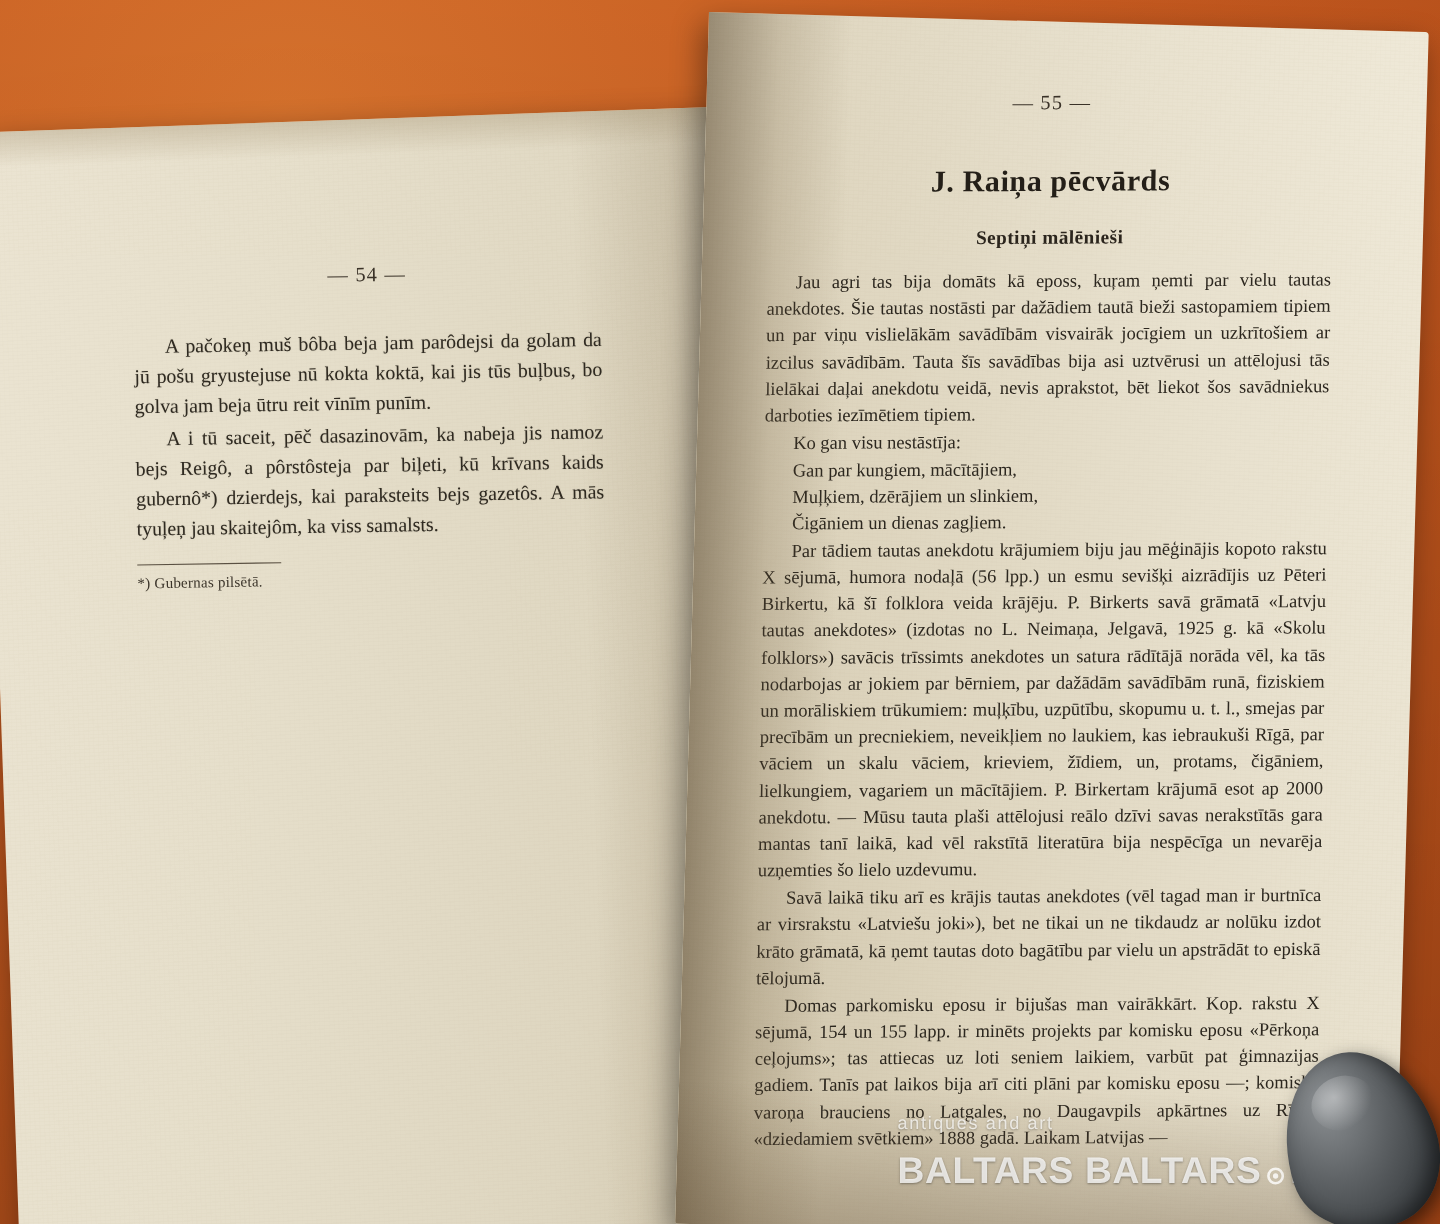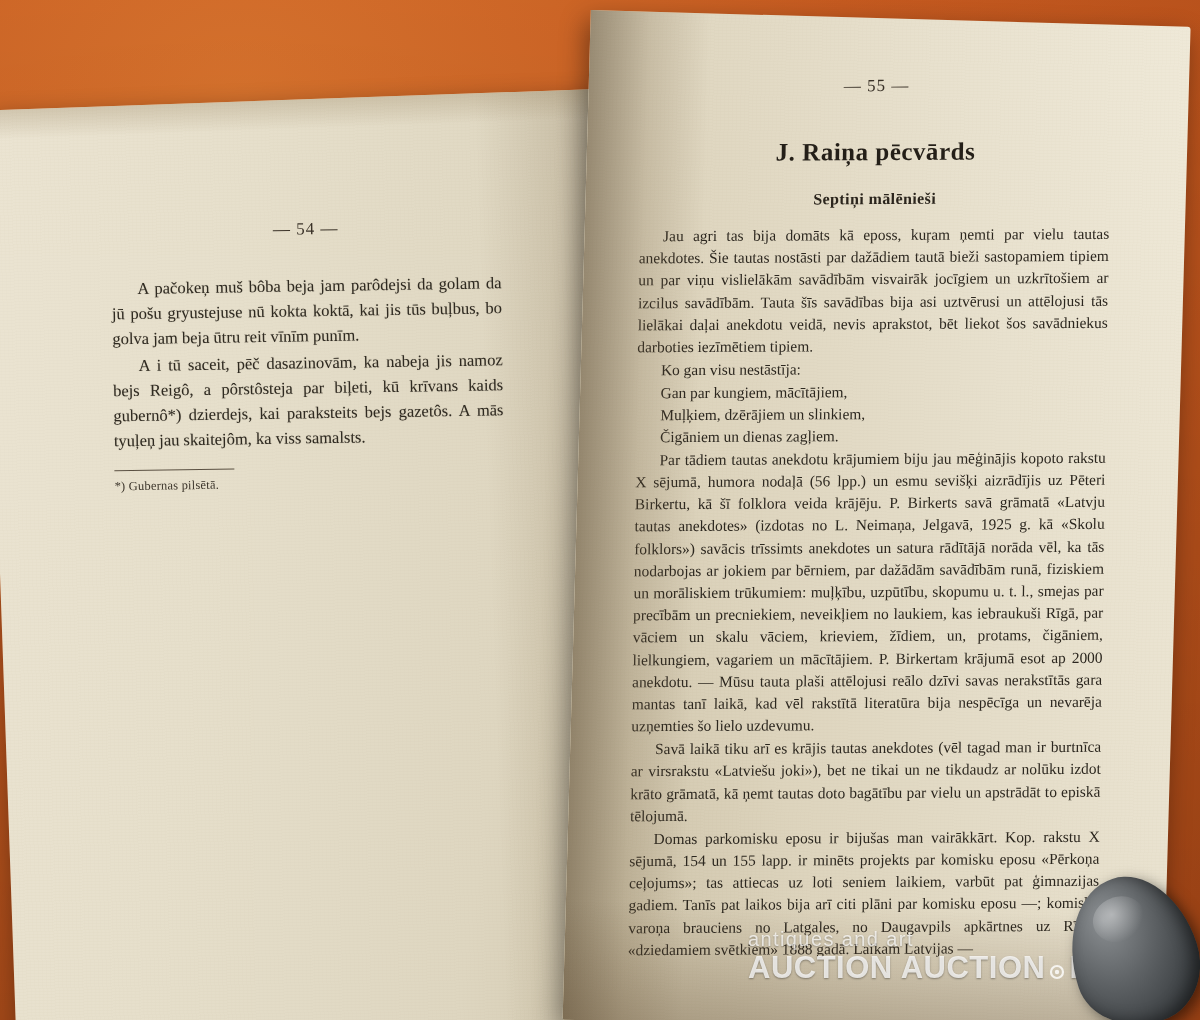--- a/index.html
+++ b/index.html
@@ -181,23 +181,23 @@
     left: 748px;
     top: 928px;
     width: 420px;
     z-index: 30;
     color: rgba(255,255,255,0.78);
     font-family: "Liberation Sans", sans-serif;
     text-shadow: 0 1px 2px rgba(0,0,0,0.35);
     pointer-events: none;
   }
   #wm-top {
-    font-size: 20px;
+    font-size: 15px;
     letter-spacing: 1.4px;
-    margin-bottom: 1px;
+    margin-bottom: 15px;
     opacity: .92;
   }
   #wm-main {
     font-size: 31px;
     font-weight: bold;
     letter-spacing: .5px;
     line-height: 1;
     white-space: nowrap;
   }
   #wm-crown {
@@ -287,21 +287,21 @@
   </div>
 
   <div id="watermark">
     <div id="wm-crown">
       <svg width="22" height="16" viewBox="0 0 22 16" aria-hidden="true">
         <path d="M1 14 L3 3 L7.5 8 L11 1 L14.5 8 L19 3 L21 14 Z" fill="rgba(255,255,255,0.8)"></path>
       </svg>
     </div>
     <div id="wm-top">antiques and art</div>
     <div id="wm-main">
-      <span>AUCTION AUCTION</span><span id="wm-gear"><svg width="20" height="20" viewBox="0 0 20 20" aria-hidden="true">
+      <span>BALTARS BALTARS</span><span id="wm-gear"><svg width="20" height="20" viewBox="0 0 20 20" aria-hidden="true">
             <circle cx="10" cy="10" r="6" fill="none" stroke="rgba(255,255,255,0.8)" stroke-width="2.2"></circle>
             <circle cx="10" cy="10" r="2.2" fill="rgba(255,255,255,0.8)"></circle>
           </svg></span><span>IG</span>
     </div>
   </div>
 
   <div id="stone">
     <div class="body"></div>
     <div class="hl"></div>
   </div>

